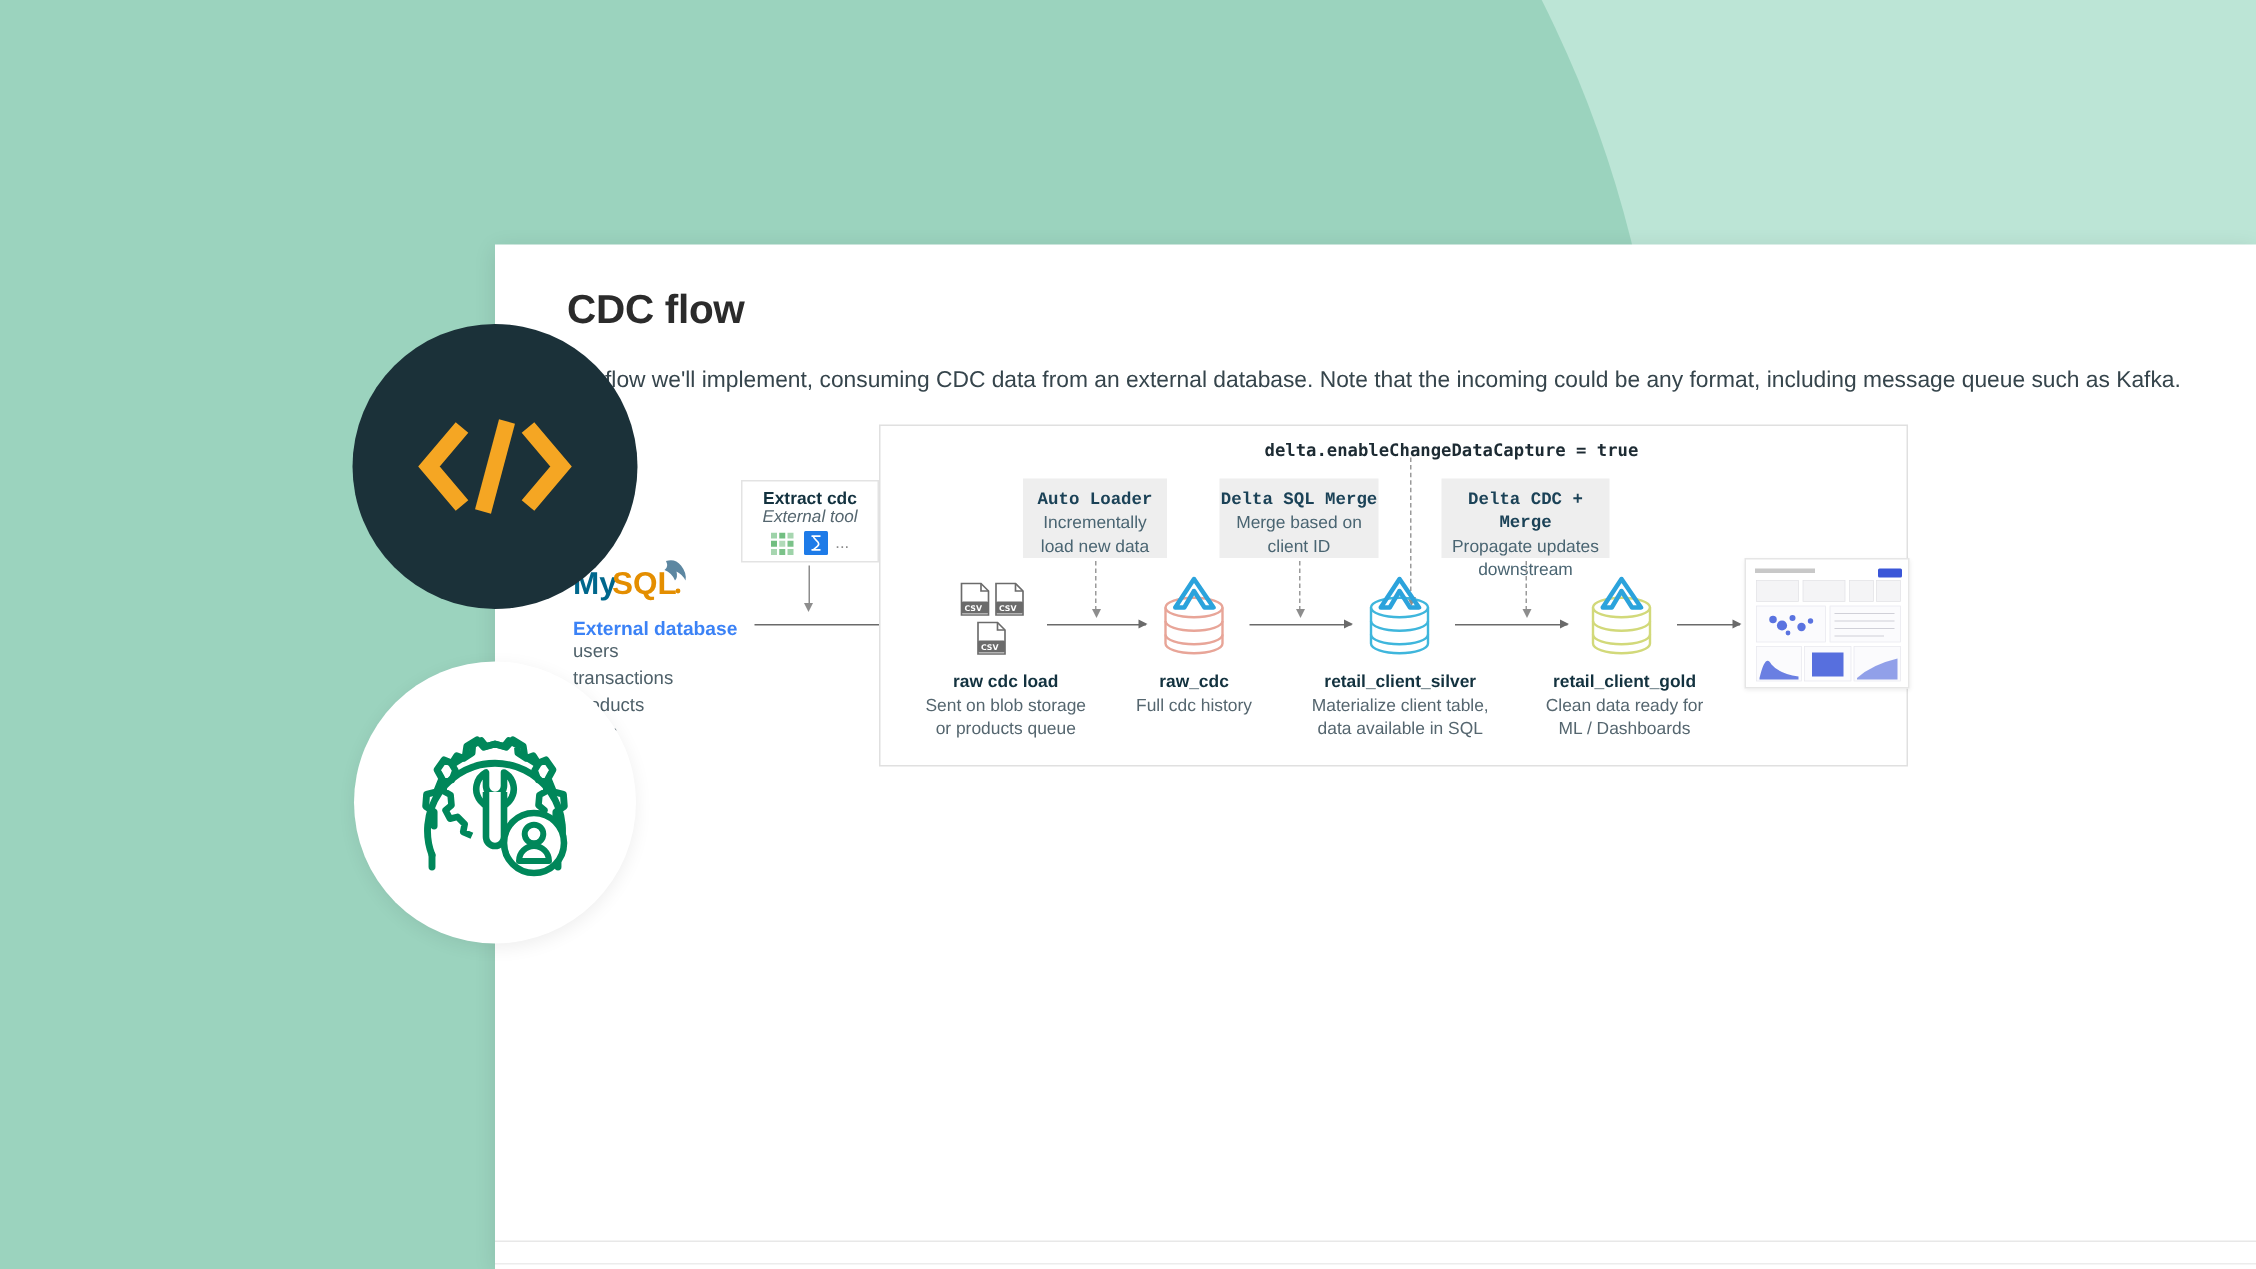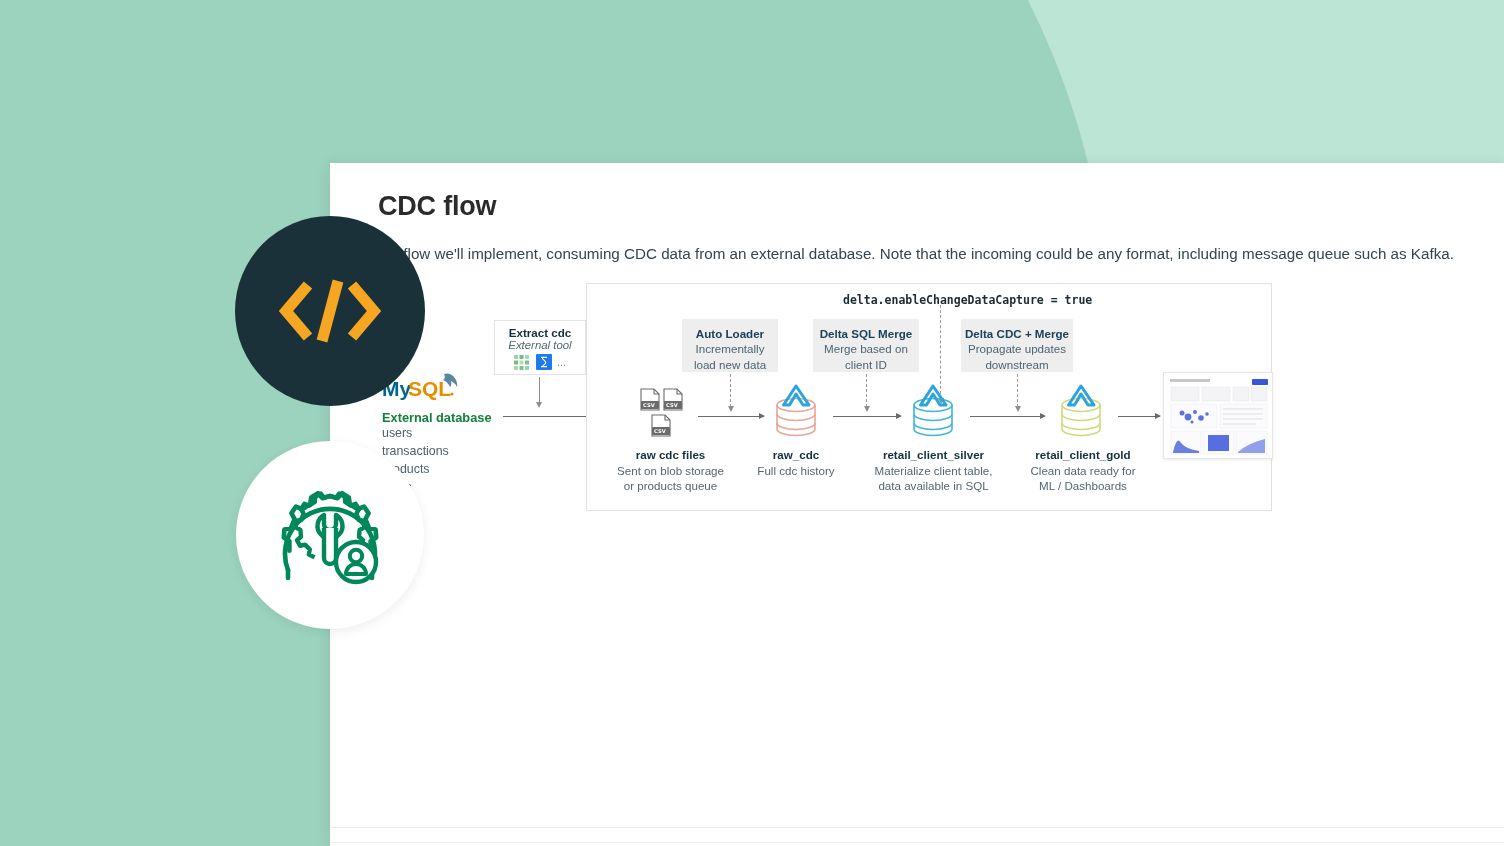--- a/index.html
+++ b/index.html
@@ -59,21 +59,21 @@
     color: #1d2b33;
     white-space: nowrap;
   }
   .dg-box {
     position: absolute;
     background: #eeeeee;
     text-align: center;
     color: #4a6572;
     line-height: 1.32;
   }
-  .dg-box .bt { font-weight: bold; color: #1b4257; display: block; }
+  .dg-box .bt { font-weight: bold; color: #1b4257; display: block; font-family: Liberation Mono, monospace; }
 
   .dg-cap {
     position: absolute;
     text-align: center;
     color: #55666f;
     line-height: 1.35;
     white-space: nowrap;
   }
   .dg-cap b { color: #13323f; display: block; }
 
@@ -93,21 +93,21 @@
   }
   .arrow-v.dotted { background: none; border-left: 1px dashed #9a9a9a; width: 0; }
 
   .extract-box {
     position: absolute; background: #fff;
     border: 1px solid #e3e3e3; text-align: center;
   }
 
   .mysql-wrap { position: absolute; text-align: left; }
   .db-list { color: #4e6069; line-height: 1.45; }
-  .db-title { font-weight: bold; color: #15803d; }
+  .db-title { font-weight: bold; color: #3b82f6; }
 
   
   .cyl { position: absolute; }
 
   .thumb-dash { position: absolute; border: 1px solid #e6e6e6; background: #fff; box-shadow: 0 1px 3px rgba(0,0,0,.08); }
 
   
   .badge {
     position: absolute; border-radius: 50%;
     display: flex; align-items: center; justify-content: center;
@@ -223,21 +223,21 @@
               <rect x="19" y="40" width="18" height="8" rx="1"></rect>
             </g>
             <g fill="#fff" font-family="DejaVu Sans, sans-serif" font-size="5.2" font-weight="bold">
               <text x="10" y="20">CSV</text>
                 <text x="33" y="20">CSV</text>
                 <text x="21" y="46">CSV</text>
             </g>
           </svg>
         </div>
         <div class="dg-cap" style="left:215px; top:168px; width:155px; font-size:11.6px;">
-          <b>raw cdc files</b>
+          <b>raw cdc load</b>
           <span>Sent on blob storage</span><br>
           <span>or products queue</span>
         </div>
 
         <div class="arrow-h" style="left:320px; top:137px; width:66px;"></div>
 
         <div class="cyl" style="left:387px; top:105px;">
           <svg width="62" height="58" viewBox="0 0 62 58">
             <g stroke="#E8A598" stroke-width="1.6" fill="none">
               <ellipse cx="31" cy="21" rx="19" ry="6.5"></ellipse>

